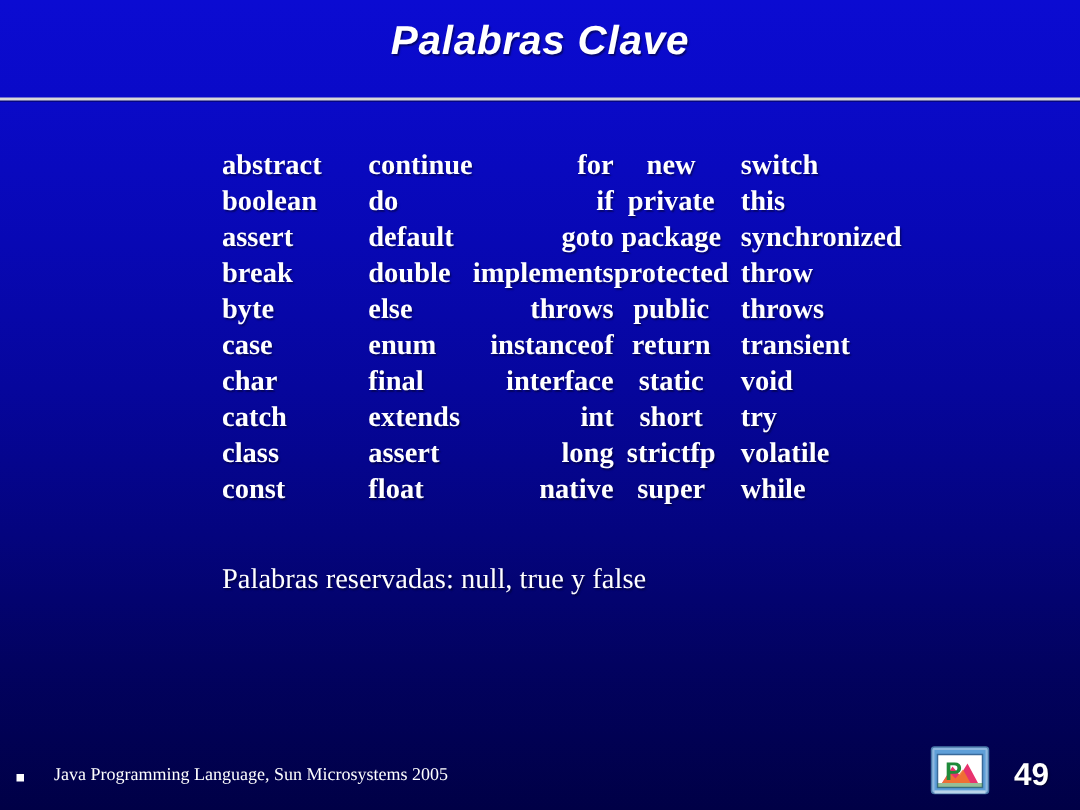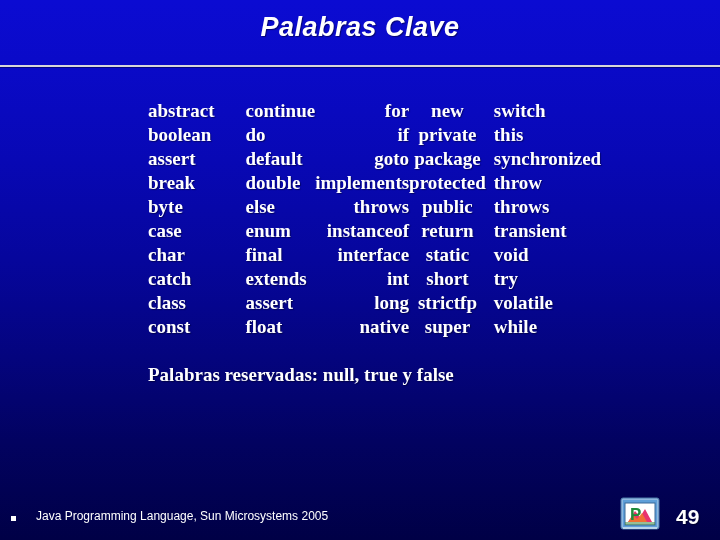--- a/index.html
+++ b/index.html
@@ -78,44 +78,44 @@
   #keyword-table td.c0 { width: 78px; }
   #keyword-table td.c1 { width: 75px; padding-left: 31px; }
   #keyword-table td.c2 { width: 71px; text-align: right; }
   #keyword-table td.c3 { width: 72px; text-align: center; padding-right: 4px;}
   #keyword-table td.c4 { width: 124px; padding-left: 4px;}
 
   
   #reserved-line {
     position: absolute;
     left: 148px;
-    top: 364px;
+    top: 376px;
     font-family: "Liberation Serif", serif;
-    font-weight: bold;
+    font-weight: normal;
     font-size: 19px;
     color: #ffffff;
     text-shadow: 1px 1px 1px rgba(0,0,0,0.4);
     white-space: nowrap;
     text-align: center;
   }
 
   
   #footer-bullet {
     position: absolute;
     left: 11px;
     top: 516px;
     width: 5px;
     height: 5px;
     background: #ffffff;
   }
   #footer-text {
     position: absolute;
     left: 36px;
     top: 509px;
-    font-family: Liberation Sans, sans-serif;
+    font-family: Liberation Serif, serif;
     font-size: 12px;
     color: #ffffff;
     white-space: nowrap;
   }
 
   #page-number {
     position: absolute;
     left: 676px;
     top: 505px;
     font-family: "Liberation Sans", sans-serif;

